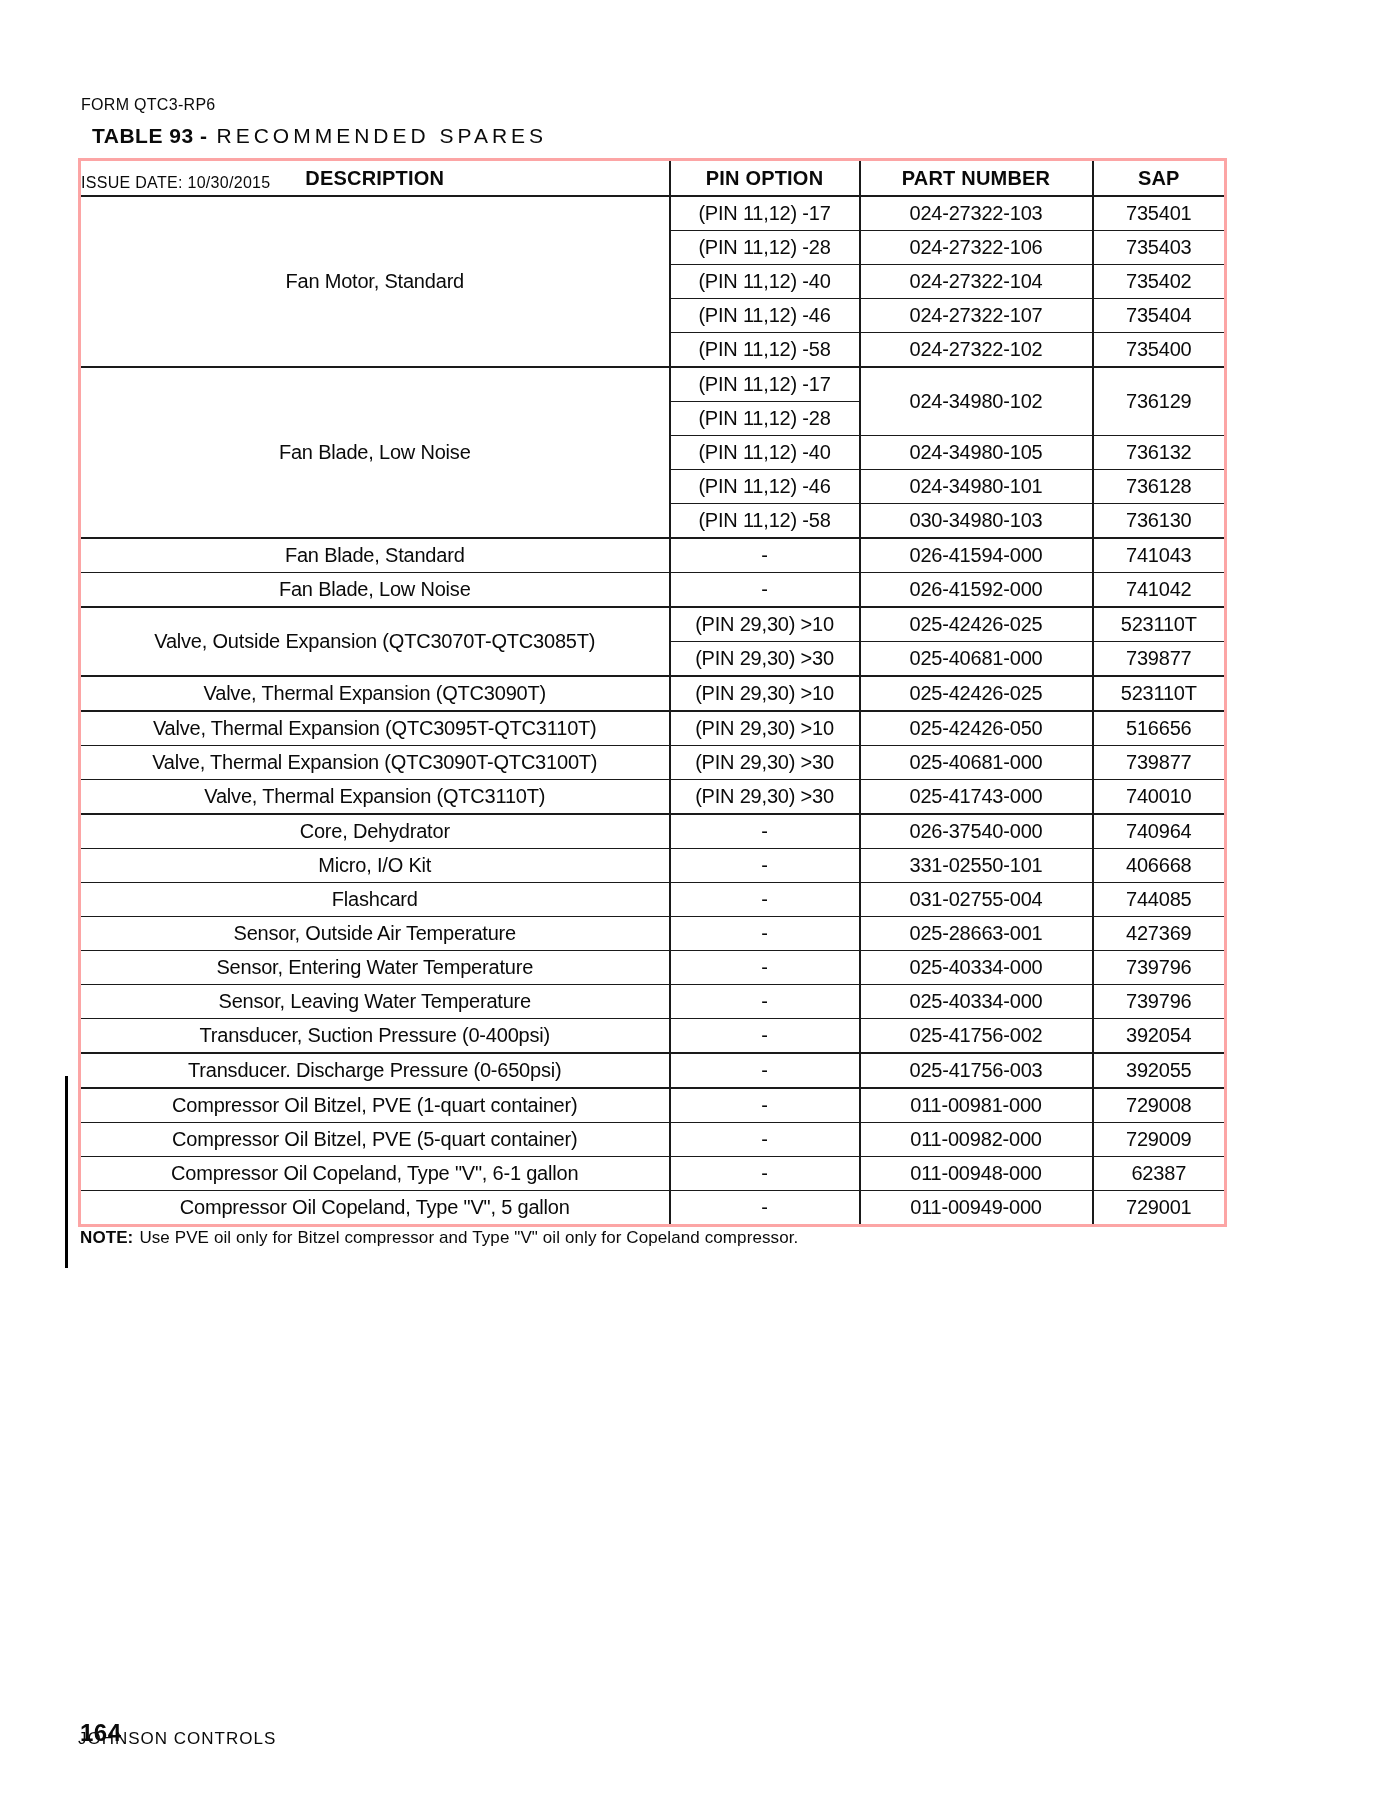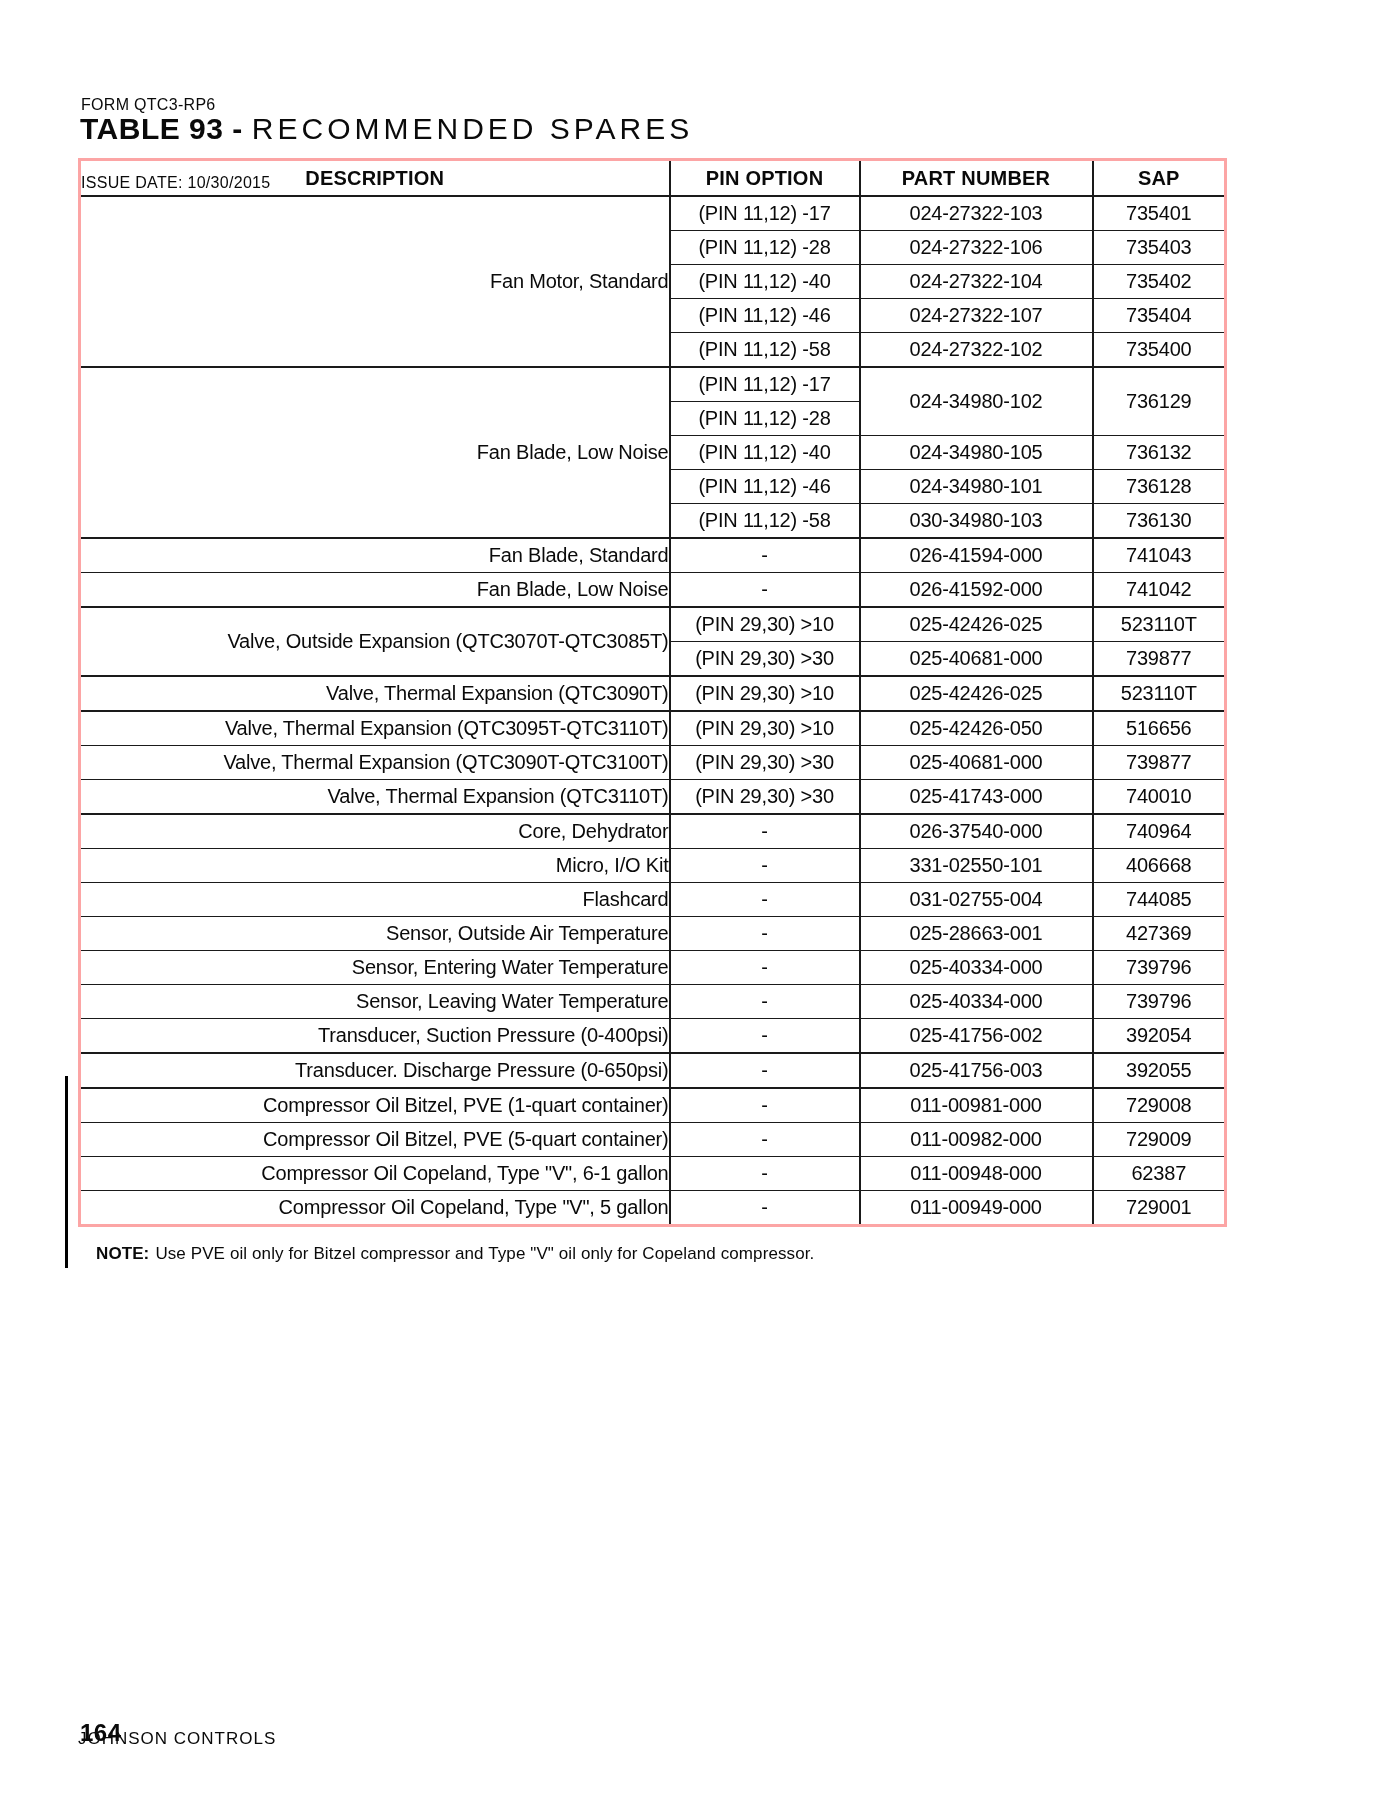--- a/index.html
+++ b/index.html
@@ -10,22 +10,22 @@
     color:#0a0a0a;
     font-family:"Liberation Sans","DejaVu Sans",sans-serif;
     overflow:hidden;
   }
   .form-head {
     position:absolute; left:81px; top:40px;
     font-size:16px; line-height:26px; letter-spacing:0.3px;
     white-space:pre;
   }
   .title {
-    position:absolute; left:80px; top:112px; margin:0;
-    font-size:30px; font-weight:normal; white-space:nowrap;
+    position:absolute; left:80px; top:112px; margin:12px;
+    font-size:21px; font-weight:normal; white-space:nowrap;
   }
   .title-bold { font-weight:bold; letter-spacing:0.5px; margin-right:9px; }
   .title-rest { font-weight:400; letter-spacing:4px; }
 
   table.spares {
     position:absolute; left:78px; top:158px;
     width:1146px;
     border-collapse:collapse; table-layout:fixed;
     border:3px solid #fca5a5;
   }
@@ -35,29 +35,29 @@
     text-align:center; letter-spacing:0.2px; padding:0;
   }
   table.spares td {
     border:1.5px solid #1a1a1a;
     border-left-width:2px; border-right-width:2px;
     height:33px; font-size:20px; letter-spacing:-0.2px;
     padding:0; vertical-align:middle;
     overflow:hidden; white-space:nowrap;
   }
   table.spares tr.group-start td { border-top-width:2.5px; }
-  td.desc { text-align:right; padding-left:10px; padding-right:6px; }
+  td.desc { text-align:center; padding-left:10px; padding-right:6px; }
   td.ctr  { text-align:center; }
 
   .change-bar {
     position:absolute; left:65px; top:1076px;
     width:3px; height:192px; background:#000;
   }
   .note {
-    position:absolute; left:80px; top:1228px; margin:16px;
+    position:absolute; left:80px; top:1228px; margin:0;
     font-size:17px; letter-spacing:0.1px; white-space:nowrap;
   }
   .note .lbl { font-weight:bold; margin-right:6px; }
   .footer-left {
     position:absolute; left:80px; top:1719px;
     font-size:24px; font-weight:bold; letter-spacing:0.5px;
   }
   .footer-right {
     position:absolute; left:78px; top:1729px; width:1146px;
     text-align:left; font-size:17px; letter-spacing:1px;

